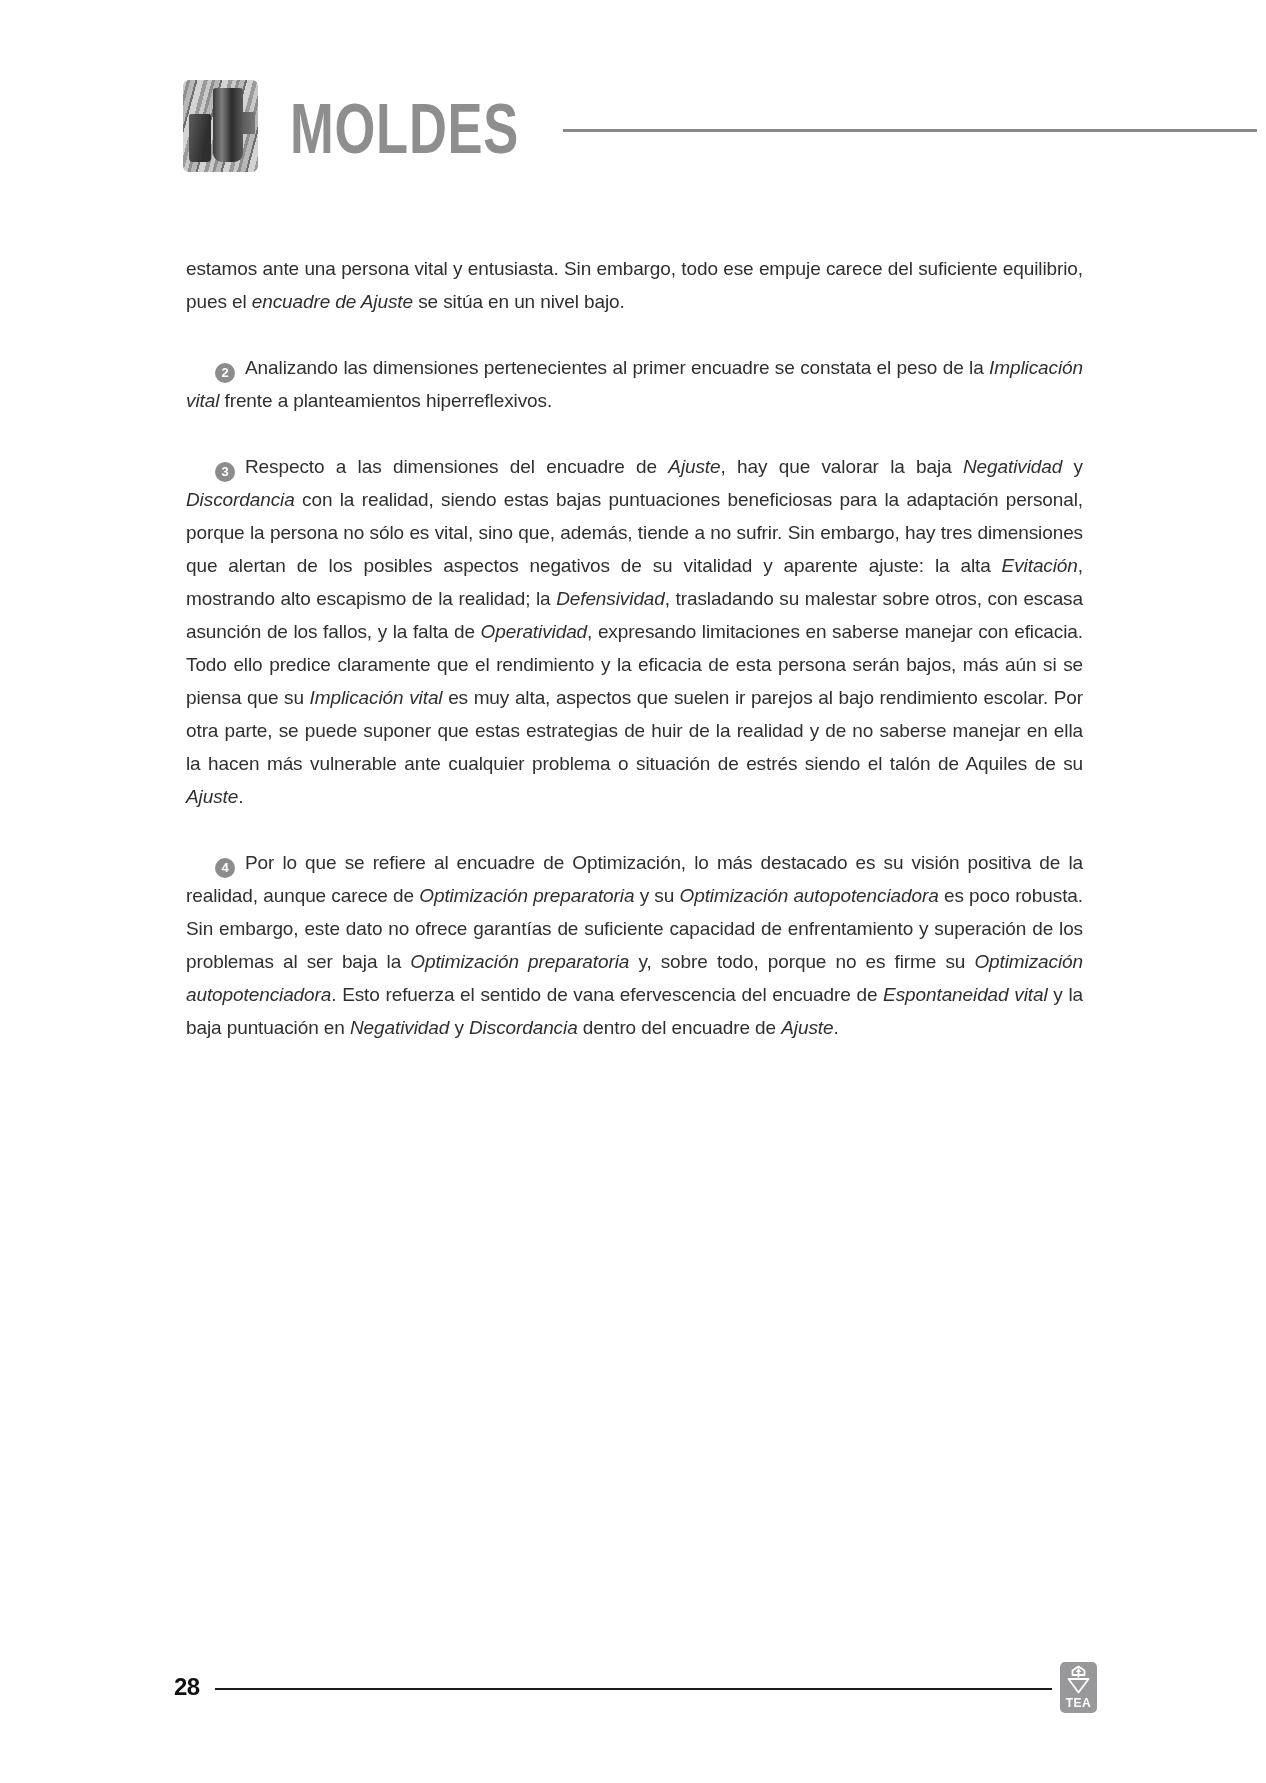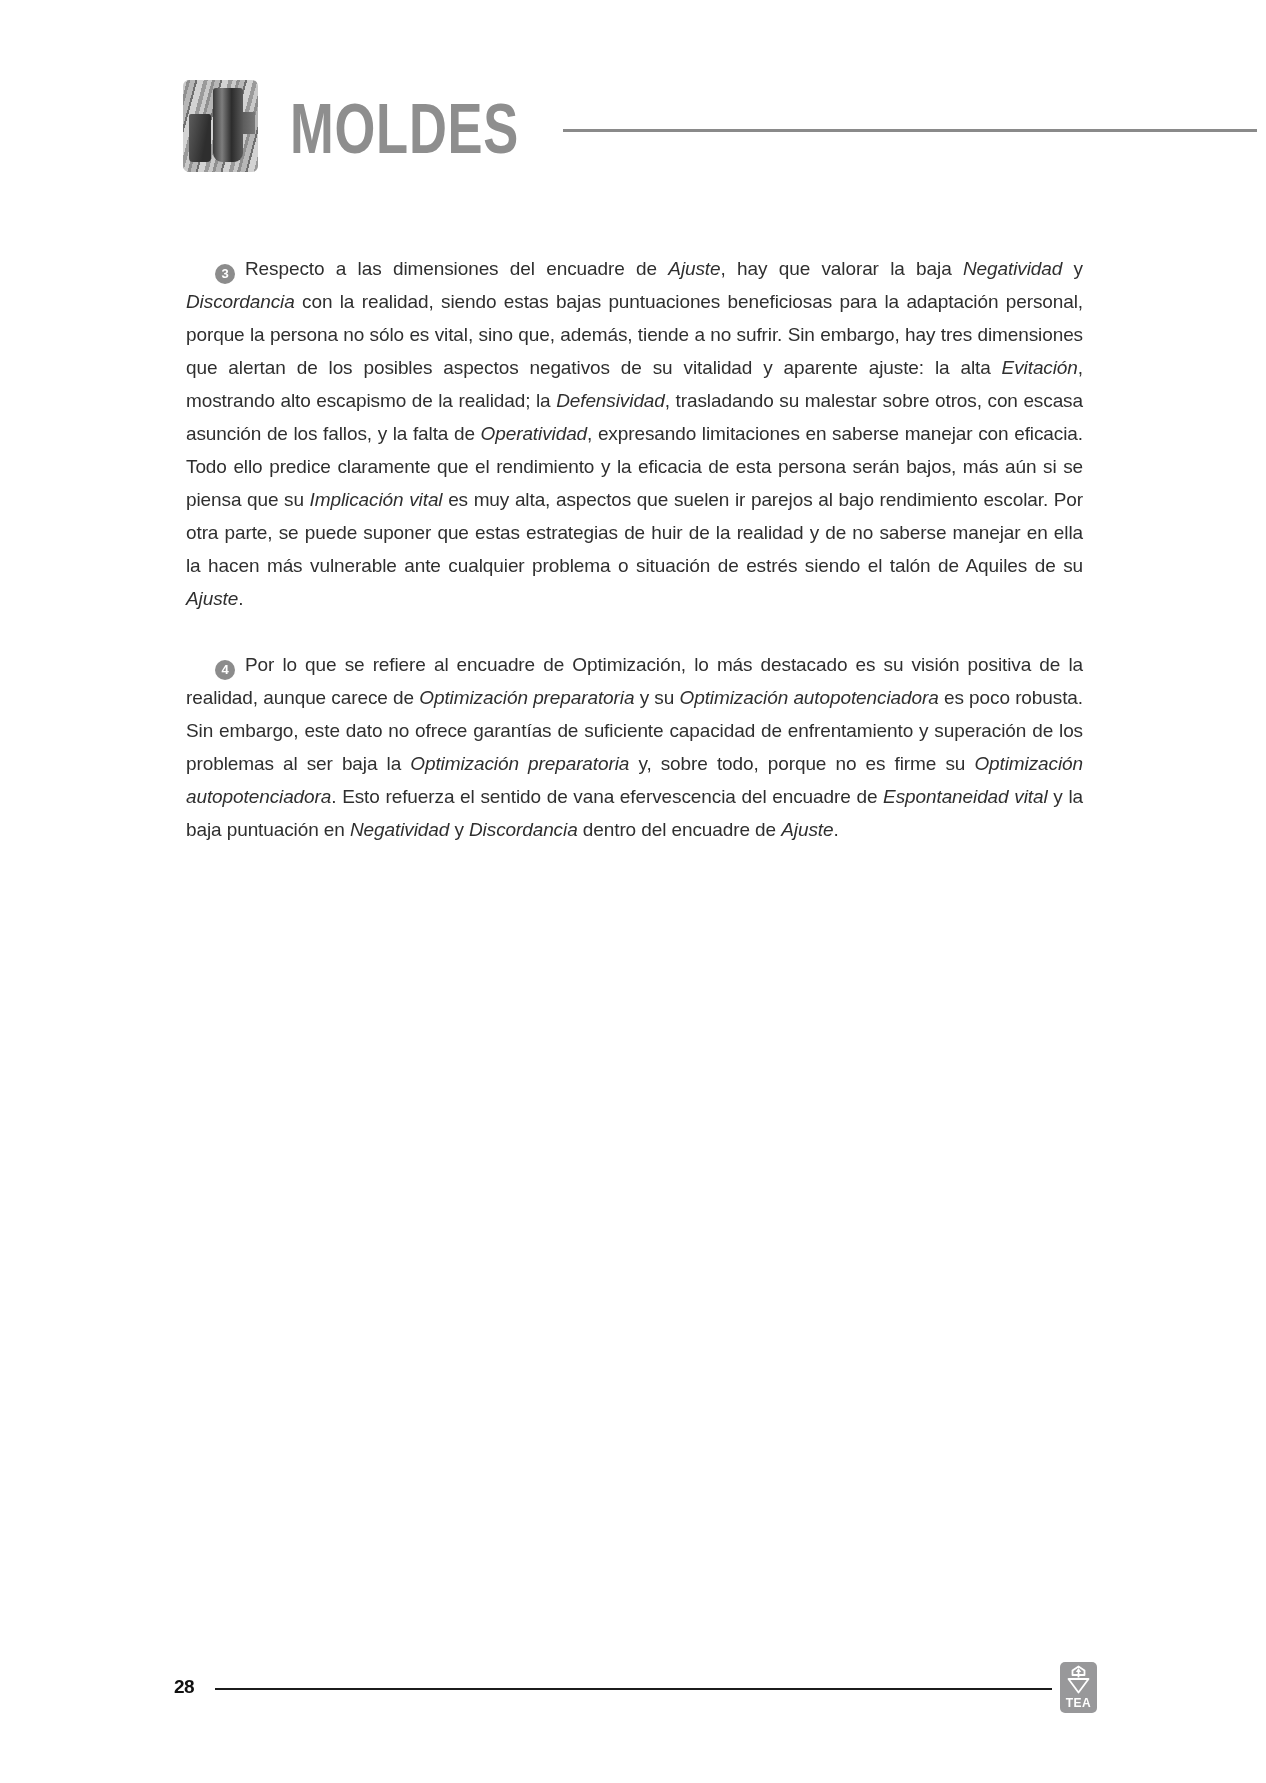--- a/index.html
+++ b/index.html
@@ -64,21 +64,21 @@
     display:inline-block;width:20px;height:20px;border-radius:50%;
     background:var(--bullet-gray);color:#fff;
     font-size:13px;font-weight:bold;line-height:20px;text-align:center;
     text-indent:0;vertical-align:-3px;margin-right:10px;
   }
   .it{font-style:italic;}
 
   
   .page-number{
     position:absolute;left:174px;top:1674px;
-    font-size:19px;line-height:25px;font-weight:bold;color:#111;
+    font-size:24px;line-height:25px;font-weight:bold;color:#111;
     letter-spacing:-0.5px;
   }
   .footer-rule{
     position:absolute;left:215px;top:1688px;width:837px;height:2px;
     background:var(--footer-line);
   }
   .tea-logo{position:absolute;left:1060px;top:1662px;}
   .tea-logo .bg{fill:var(--tea-gray);}
   .tea-logo .ln{stroke:#ffffff;fill:none;stroke-width:1.8;stroke-linejoin:round;}
   .tea-logo .wh{fill:#ffffff;}
@@ -94,20 +94,22 @@
 
   <div class="molds-photo">
     <div class="mold-small"></div>
     <div class="mold-step"></div>
     <div class="mold-main"></div>
   </div>
   <h1 class="page-title">MOLDES</h1>
   <div class="header-rule"></div>
 
   <div class="body-text">
+      <p class="para"><span>estamos ante una persona vital y entusiasta. Sin embargo, todo ese empuje carece del suficiente equilibrio, pues el </span><span class="it">encuadre de Ajuste</span><span> se sitúa en un nivel bajo.</span></p>
+      <p class="para has-bullet"><span class="bullet">2</span><span>Analizando las dimensiones pertenecientes al primer encuadre se constata el peso de la </span><span class="it">Implicación vital</span><span> frente a planteamientos hiperreflexivos.</span></p>
       <p class="para has-bullet"><span class="bullet">3</span><span>Respecto a las dimensiones del encuadre de </span><span class="it">Ajuste</span><span>, hay que valorar la baja </span><span class="it">Negatividad</span><span> y </span><span class="it">Discordancia</span><span> con la realidad, siendo estas bajas puntuaciones beneficiosas para la adaptación personal, porque la persona no sólo es vital, sino que, además, tiende a no sufrir. Sin embargo, hay tres dimensiones que alertan de los posibles aspectos negativos de su vitalidad y aparente ajuste: la alta </span><span class="it">Evitación</span><span>, mostrando alto escapismo de la realidad; la </span><span class="it">Defensividad</span><span>, trasladando su malestar sobre otros, con escasa asunción de los fallos, y la falta de </span><span class="it">Operatividad</span><span>, expresando limitaciones en saberse manejar con eficacia. Todo ello predice claramente que el rendimiento y la eficacia de esta persona serán bajos, más aún si se piensa que su </span><span class="it">Implicación vital</span><span> es muy alta, aspectos que suelen ir parejos al bajo rendimiento escolar. Por otra parte, se puede suponer que estas estrategias de huir de la realidad y de no saberse manejar en ella la hacen más vulnerable ante cualquier problema o situación de estrés siendo el talón de Aquiles de su </span><span class="it">Ajuste</span><span>.</span></p>
       <p class="para has-bullet"><span class="bullet">4</span><span>Por lo que se refiere al encuadre de Optimización, lo más destacado es su visión positiva de la realidad, aunque carece de </span><span class="it">Optimización preparatoria</span><span> y su </span><span class="it">Optimización autopotenciadora</span><span> es poco robusta. Sin embargo, este dato no ofrece garantías de suficiente capacidad de enfrentamiento y superación de los problemas al ser baja la </span><span class="it">Optimización preparatoria</span><span> y, sobre todo, porque no es firme su </span><span class="it">Optimización autopotenciadora</span><span>. Esto refuerza el sentido de vana efervescencia del encuadre de </span><span class="it">Espontaneidad vital</span><span> y la baja puntuación en </span><span class="it">Negatividad</span><span> y </span><span class="it">Discordancia</span><span> dentro del encuadre de </span><span class="it">Ajuste</span><span>.</span></p>
     </div>
 
   <div class="page-number">28</div>
   <div class="footer-rule"></div>
 
   <svg class="tea-logo" width="37" height="51" viewBox="0 0 37 51" xmlns="http://www.w3.org/2000/svg">
     <rect class="bg" x="0" y="0" width="37" height="51" rx="5"></rect>
     <polygon class="ln" points="12.5,13 12.5,8.5 18.5,4.5 24.5,8.5 24.5,13"></polygon>

